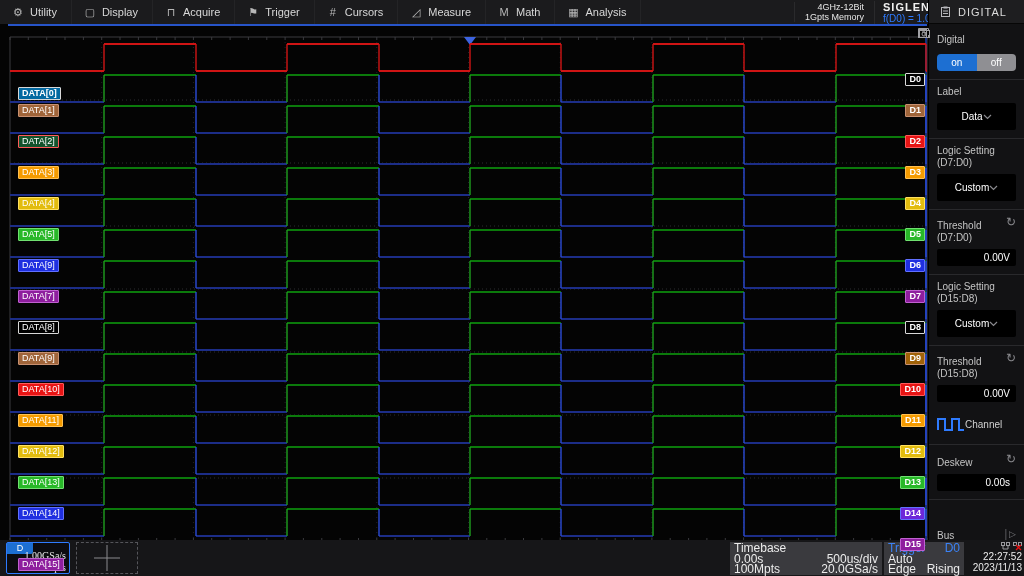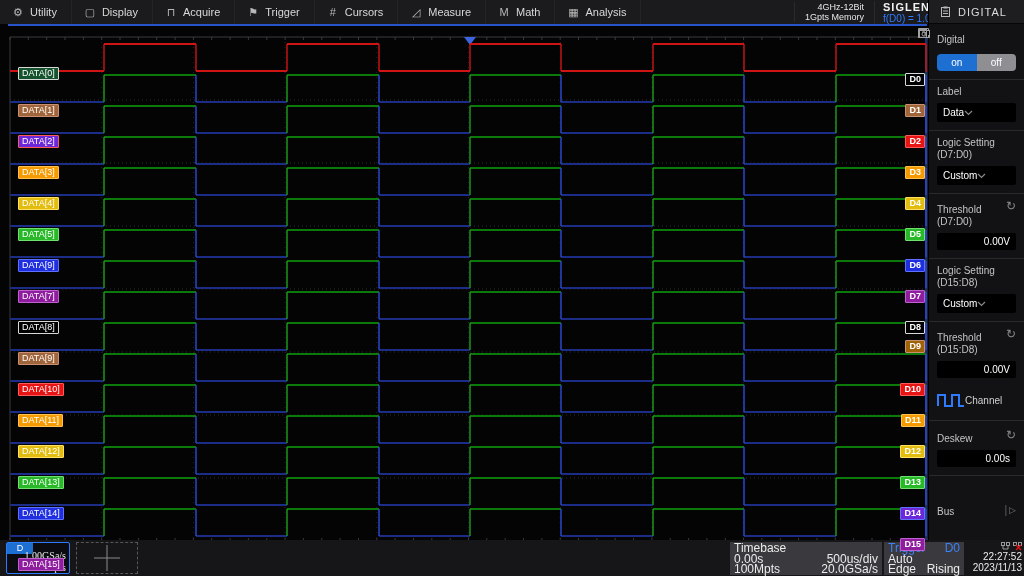--- a/index.html
+++ b/index.html
@@ -41,22 +41,22 @@
   .panel-header .ph-title { color:#dcdcdc; font-size:11px; letter-spacing:1px; }
   .panel-body { padding:6px 8px 0 8px; }
   .p-label { font-size:10px; color:#c4c4c4; line-height:12px; margin-top:4px; }
   .p-sub { font-size:10px; color:#c4c4c4; line-height:12px; }
   .divider { height:1px; background:#29292c; margin:8px -8px 6px -8px; }
   .toggle { display:flex; margin-top:8px; height:17px; border-radius:4px; overflow:hidden; }
   .toggle .t-on { flex:1; background:#1d6fd2; color:#fff; font-size:10px; display:flex;
                   align-items:center; justify-content:center; }
   .toggle .t-off { flex:1; background:#8f8f93; color:#fff; font-size:10px; display:flex;
                    align-items:center; justify-content:center; }
-  .select { margin-top:5px; height:19px; background:#000; border-radius:2px; display:flex;
-            align-items:center; justify-content:flex-start; padding:0 6px; color:#fff; font-size:10px; }
+  .select { margin-top:5px; height:27px; background:#000; border-radius:2px; display:flex;
+            align-items:center; justify-content:center; padding:0 6px; color:#fff; font-size:10px; }
   .input { margin-top:5px; height:17px; background:#000; border-radius:2px; display:flex;
            align-items:center; justify-content:flex-end; padding:0 6px; color:#fff; font-size:10px; }
   .row-head { display:flex; justify-content:space-between; align-items:flex-start; }
   .refresh { color:#8a8a8e; font-size:12px; line-height:12px; }
   .channel-row { display:flex; align-items:center; gap:0; margin:14px 0 12px 0; }
   .channel-row .cr-label { font-size:10px; color:#d0d0d0; }
   .bus-row { display:flex; align-items:center; justify-content:space-between; margin-top:26px; }
   .bus-arrow { color:#7a7a7e; font-size:9px; }
 
   
@@ -332,40 +332,40 @@
       </svg>
       <svg width="11" height="10" viewBox="0 0 11 10">
         <path d="M0.5 3 V0.5 H3.5 M7.5 0.5 H10.5 V3 M10.5 7 V9.5 H7.5 M3.5 9.5 H0.5 V7" fill="none" stroke="#a0a0a4"></path>
       </svg>
       <svg width="10" height="11" viewBox="0 0 10 11">
         <rect x="1.5" y="1.5" width="7" height="8" fill="none" stroke="#a0a0a4"></rect>
         <path d="M4 4 L7 4 L7 7" fill="none" stroke="#a0a0a4"></path>
       </svg>
     </div>
     <div id="wave-overlays">
-        <div class="wave-label" style="left: 18px; top: 43px; background: #14532d; border-color: rgb(216, 216, 216);">DATA[0]</div>
+        <div class="wave-label" style="left: 18px; top: 63px; background: #0369a1; border-color: rgb(216, 216, 216); font-weight: bold;">DATA[0]</div>
         <div class="wave-badge" style="top: 49px; background: rgb(0, 0, 0); border-color: rgb(216, 216, 216);">D0</div>
         <div class="wave-label" style="left: 18px; top: 80px; background: rgb(160, 101, 58); border-color: rgb(200, 144, 112);">DATA[1]</div>
         <div class="wave-badge" style="top: 80px; background: rgb(160, 101, 58); border-color: rgb(200, 144, 112);">D1</div>
-        <div class="wave-label" style="left: 18px; top: 111px; background: #6d28d9; border-color: rgb(255, 90, 90);">DATA[2]</div>
+        <div class="wave-label" style="left: 18px; top: 111px; background: #14532d; border-color: rgb(255, 90, 90);">DATA[2]</div>
         <div class="wave-badge" style="top: 111px; background: rgb(232, 20, 20); border-color: rgb(255, 90, 90);">D2</div>
         <div class="wave-label" style="left: 18px; top: 142px; background: rgb(245, 155, 0); border-color: rgb(255, 192, 80);">DATA[3]</div>
         <div class="wave-badge" style="top: 142px; background: rgb(245, 155, 0); border-color: rgb(255, 192, 80);">D3</div>
         <div class="wave-label" style="left: 18px; top: 173px; background: rgb(226, 188, 14); border-color: rgb(255, 224, 96);">DATA[4]</div>
         <div class="wave-badge" style="top: 173px; background: rgb(226, 188, 14); border-color: rgb(255, 224, 96);">D4</div>
         <div class="wave-label" style="left: 18px; top: 204px; background: rgb(40, 184, 40); border-color: rgb(112, 224, 112);">DATA[5]</div>
         <div class="wave-badge" style="top: 204px; background: rgb(40, 184, 40); border-color: rgb(112, 224, 112);">D5</div>
         <div class="wave-label" style="left: 18px; top: 235px; background: rgb(31, 47, 224); border-color: rgb(96, 112, 255);">DATA[9]</div>
         <div class="wave-badge" style="top: 235px; background: rgb(31, 47, 224); border-color: rgb(96, 112, 255);">D6</div>
         <div class="wave-label" style="left: 18px; top: 266px; background: rgb(142, 30, 158); border-color: rgb(192, 96, 208);">DATA[7]</div>
         <div class="wave-badge" style="top: 266px; background: rgb(142, 30, 158); border-color: rgb(192, 96, 208);">D7</div>
         <div class="wave-label" style="left: 18px; top: 297px; background: rgb(0, 0, 0); border-color: rgb(216, 216, 216);">DATA[8]</div>
         <div class="wave-badge" style="top: 297px; background: rgb(0, 0, 0); border-color: rgb(216, 216, 216);">D8</div>
         <div class="wave-label" style="left: 18px; top: 328px; background: rgb(160, 101, 58); border-color: rgb(200, 144, 112);">DATA[9]</div>
-        <div class="wave-badge" style="top: 316px; background: #a16207; border-color: rgb(200, 144, 112);">D9</div>
+        <div class="wave-badge" style="top: 328px; background: #a16207; border-color: rgb(200, 144, 112);">D9</div>
         <div class="wave-label" style="left: 18px; top: 359px; background: rgb(232, 20, 20); border-color: rgb(255, 90, 90);">DATA[10]</div>
         <div class="wave-badge" style="top: 359px; background: rgb(232, 20, 20); border-color: rgb(255, 90, 90);">D10</div>
         <div class="wave-label" style="left: 18px; top: 390px; background: rgb(245, 155, 0); border-color: rgb(255, 192, 80);">DATA[11]</div>
         <div class="wave-badge" style="top: 390px; background: rgb(245, 155, 0); border-color: rgb(255, 192, 80);">D11</div>
         <div class="wave-label" style="left: 18px; top: 421px; background: rgb(226, 188, 14); border-color: rgb(255, 224, 96);">DATA[12]</div>
         <div class="wave-badge" style="top: 421px; background: rgb(226, 188, 14); border-color: rgb(255, 224, 96);">D12</div>
         <div class="wave-label" style="left: 18px; top: 452px; background: rgb(40, 184, 40); border-color: rgb(112, 224, 112);">DATA[13]</div>
         <div class="wave-badge" style="top: 452px; background: rgb(40, 184, 40); border-color: rgb(112, 224, 112);">D13</div>
         <div class="wave-label" style="left: 18px; top: 483px; background: rgb(31, 47, 224); border-color: rgb(96, 112, 255);">DATA[14]</div>
         <div class="wave-badge" style="top: 483px; background: #6d28d9; border-color: rgb(96, 112, 255);">D14</div>

